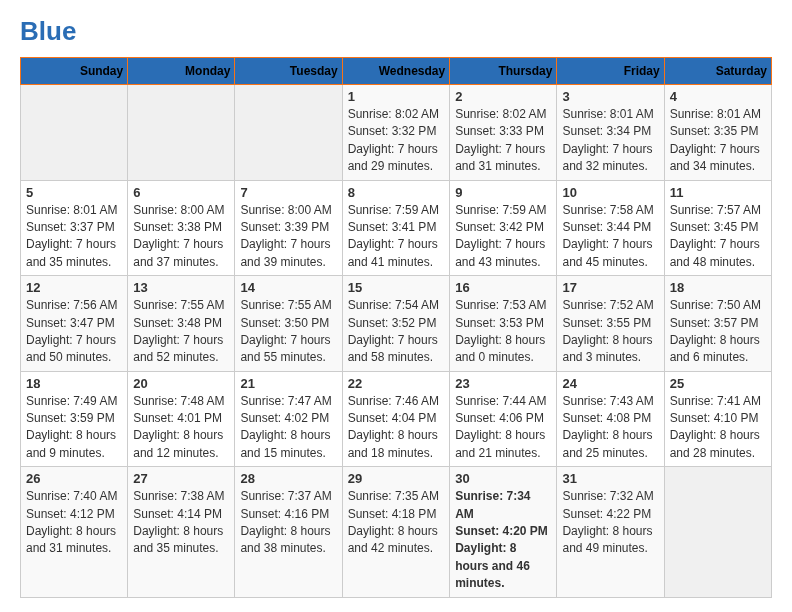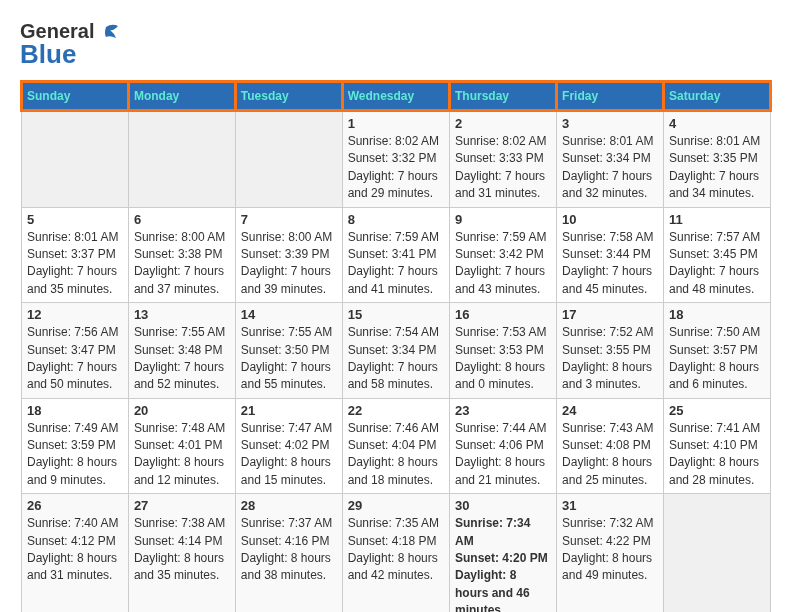--- a/index.html
+++ b/index.html
@@ -35,26 +35,26 @@
       font-weight: normal;
       color: #555;
     }
     .calendar {
       width: 100%;
       border-collapse: collapse;
       font-size: 11px;
     }
     .calendar thead tr th {
       background: #2a6db5;
-      color: #5eead4;
+      color: #000000;
       padding: 6px 4px;
-      text-align: left;
+      text-align: right;
       font-size: 12px;
       font-weight: bold;
-      border: 3px solid #f97316;
+      border: 1px solid #f97316;
     }
     .calendar tbody tr td {
       vertical-align: top;
       border: 1px solid #ccc;
       padding: 4px 5px;
       width: 108px;
       min-height: 80px;
       background: #fff;
     }
     .calendar tbody tr:nth-child(odd) td {
@@ -74,26 +74,20 @@
     .empty-cell {
       background: #f0f0f0 !important;
     }
   </style>
 </head>
 <body>
 
 <div class="header">
   <div class="logo">
   <div style="display:flex;flex-direction:column;align-items:flex-start;">
-    <div style="display:flex;align-items:center;gap:2px;">
-      <span style="font-size:20px;font-weight:bold;color:#333;">General</span>
-      <svg width="22" height="18" viewBox="0 0 22 18">
-        <path d="M10 4 Q16 0 22 3 Q18 8 14 7 Q18 10 20 15 Q14 12 10 14 Q8 10 10 4Z" fill="#2a6db5"></path>
-      </svg>
-    </div>
     <span style="font-size:26px;font-weight:bold;color:#2a6db5;margin-top:-4px;">Blue</span>
   </div>
 </div>
 </div>
 
 <table class="calendar">
   <thead>
     <tr>
     <th>Sunday</th>
         <th>Monday</th>
@@ -193,21 +187,21 @@
         </td>
         <td>
           <div class="day-number">14</div>
           <div class="day-info" style="white-space: pre-line;">Sunrise: 7:55 AM
 Sunset: 3:50 PM
 Daylight: 7 hours and 55 minutes.</div>
         </td>
         <td>
           <div class="day-number">15</div>
           <div class="day-info" style="white-space: pre-line;">Sunrise: 7:54 AM
-Sunset: 3:34 PM
+Sunset: 3:52 PM
 Daylight: 7 hours and 58 minutes.</div>
         </td>
         <td>
           <div class="day-number">16</div>
           <div class="day-info" style="white-space: pre-line;">Sunrise: 7:53 AM
 Sunset: 3:53 PM
 Daylight: 8 hours and 0 minutes.</div>
         </td>
         <td>
           <div class="day-number">17</div>

